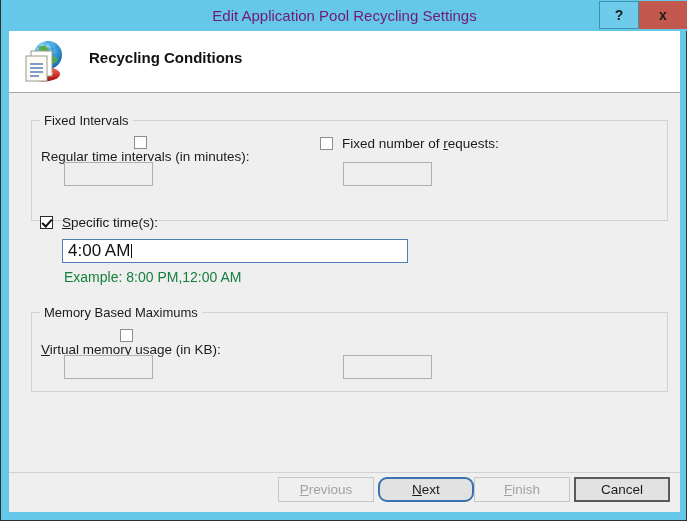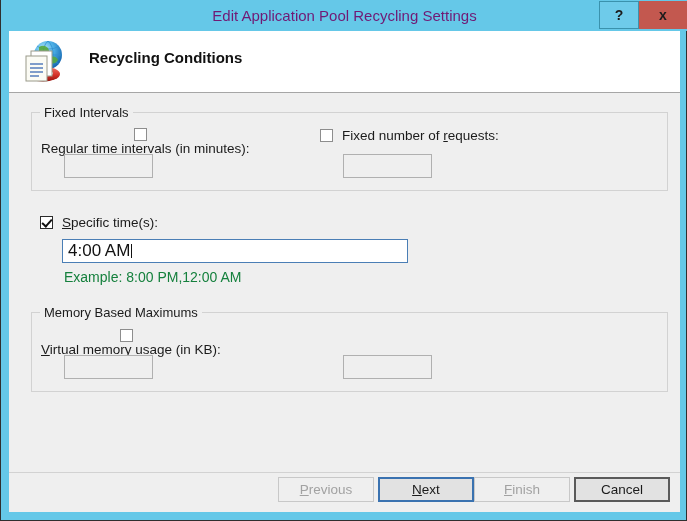--- a/index.html
+++ b/index.html
@@ -130,21 +130,21 @@
     top: -8px;
     left: 8px;
     padding: 0 4px;
     background: #efefef;
     font-size: 13px;
     color: #1b1b1b;
     white-space: nowrap;
     font-family: "Liberation Sans", sans-serif;
   }
 
-  #group-fixed { left: 22px; top: 19px; width: 637px; height: 79px; }
+  #group-fixed { left: 22px; top: 27px; width: 637px; height: 101px; }
   #group-memory { left: 22px; top: 219px; width: 637px; height: 80px; }
 
   
   .cbrow {
     position: absolute;
     display: flex;
     align-items: center;
     white-space: nowrap;
   }
   .checkbox {
@@ -250,21 +250,21 @@
   }
   .btn.focused {
     border: 2px solid #3a72b0;
     line-height: 21px;
   }
   .btn.default {
     border: 2px solid #5a5a5a;
     line-height: 21px;
   }
   #btn-previous { left: 277px; }
-  #btn-next     { left: 377px; }
+  #btn-next     { left: 377px; border-radius: 9px; }
   #btn-finish   { left: 473px; }
   #btn-cancel   { left: 573px; }
 </style>
 </head>
 <body>
 
 <div class="window">
 
   <div class="titlebar">
     <div class="title-text">Edit Application Pool Recycling Settings</div>

